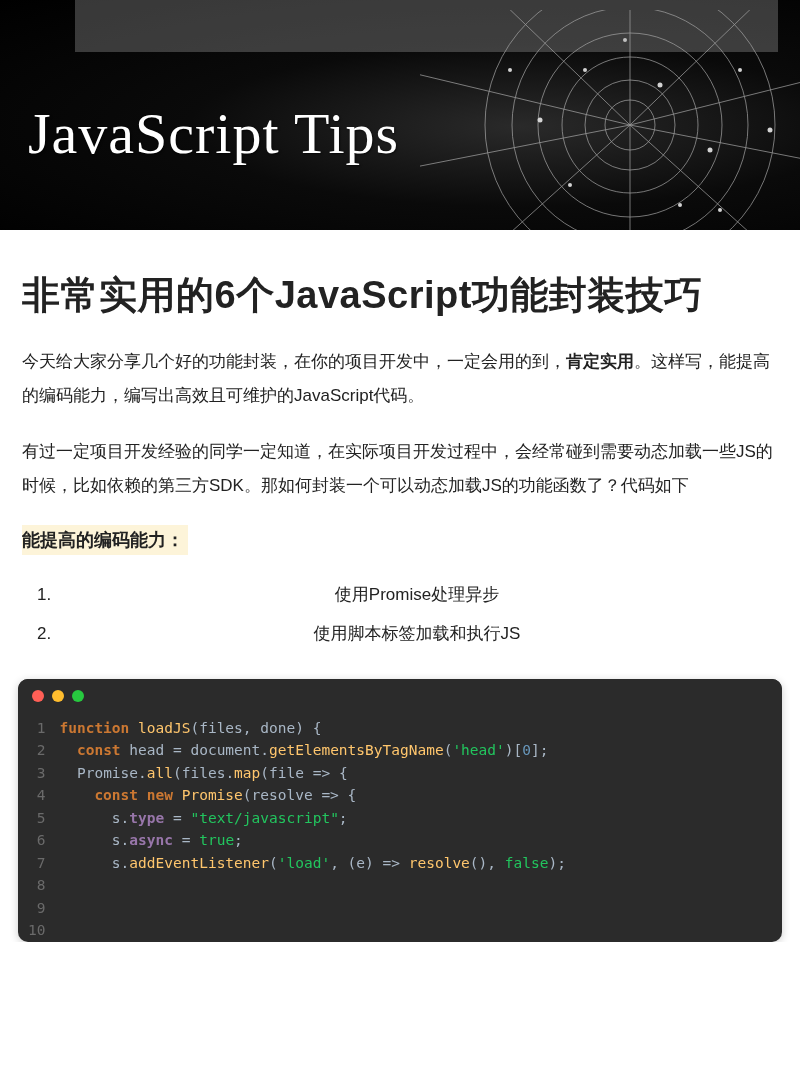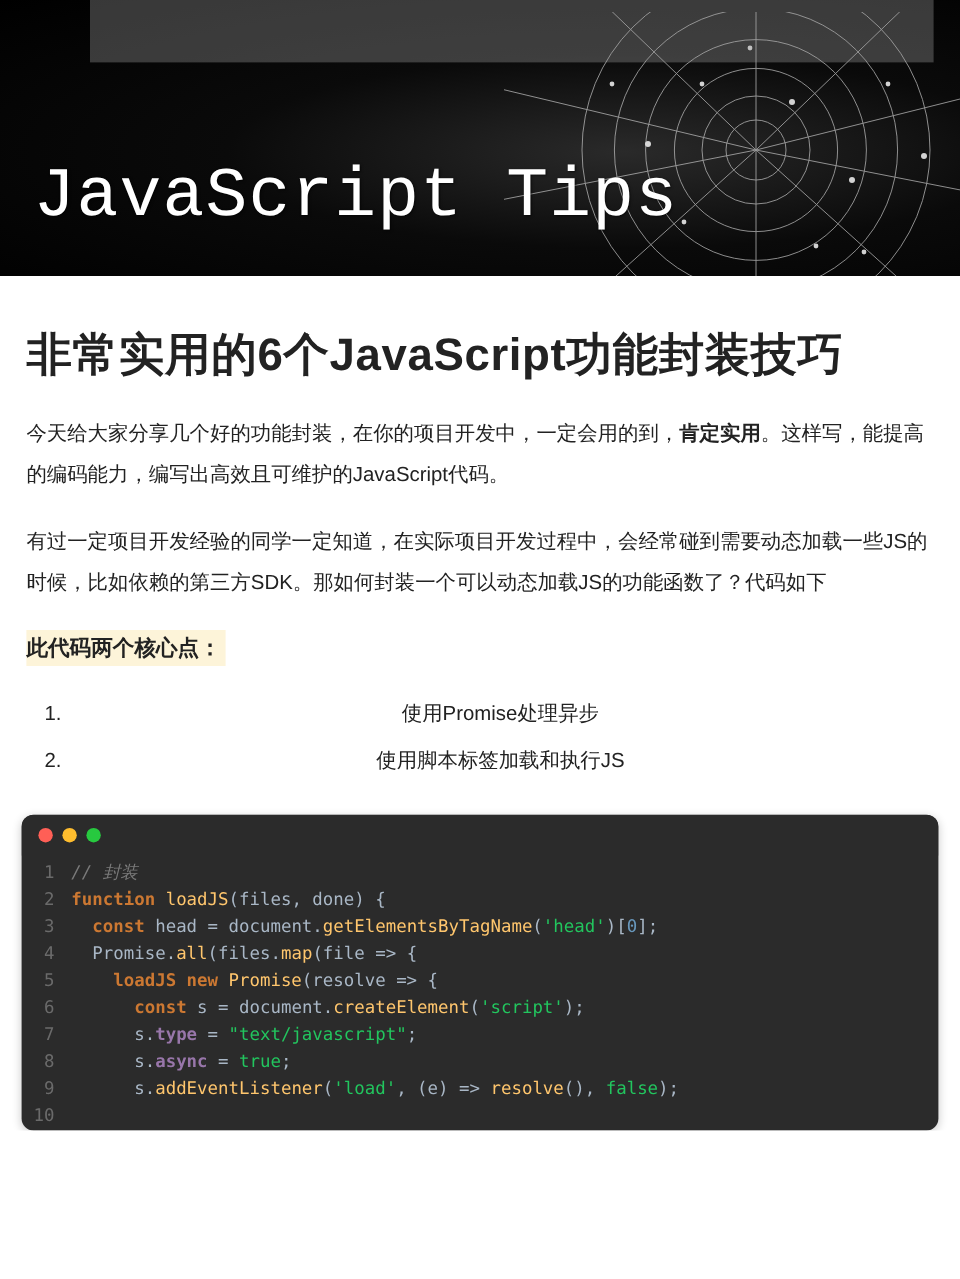--- a/index.html
+++ b/index.html
@@ -9,24 +9,23 @@
 .top-bar-overlay { position: absolute; top: 0; left: 75px; width: 703px; height: 52px; background: rgba(160,160,160,0.35); z-index: 2; }
 
 .hero {
   position: relative; width: 800px; height: 230px;
   background: radial-gradient(ellipse at 65% 55%, #2a2a2a 0%, #0a0a0a 45%, #000 100%);
   overflow: hidden; margin-top: -28px;
 }
 .hero svg.web { position: absolute; right: -40px; top: 10px; width: 420px; height: 230px; opacity: 0.9; }
 .hero-title {
   position: absolute; left: 28px; top: 100px;
-  font-family: Liberation Mono, monospace;
+  font-family: Liberation Serif, serif;
   font-size: 58px; color: #fff; font-weight: 400; letter-spacing: 1px;
   text-shadow: 1px 1px 2px rgba(0,0,0,0.6);
-  margin-top: 32px;
 }
 
 .content { padding: 28px 22px 0 22px; }
 .main-heading { font-size: 38px; font-weight: 700; margin: 12px 0 24px 0; letter-spacing: 0.5px; }
 .para { font-size: 17px; line-height: 2.0; margin-bottom: 22px; }
 .bold-inline { font-weight: 700; text-align: center; }
 
 .sub-heading { font-size: 20px; font-weight: 700; margin: 22px 0 18px 0; }
 .highlight-line { display: inline-block; font-size: 18px; font-weight: 700; background: #fdf4d9; padding: 3px 4px 3px 0; margin-bottom: 16px; }
 
@@ -104,21 +103,21 @@
 <div class="content">
   <h1 class="main-heading">非常实用的6个JavaScript功能封装技巧</h1>
 
   <p class="para">
     <span>今天给大家分享几个好的功能封装，在你的项目开发中，一定会用的到，</span><span class="bold-inline">肯定实用</span><span>。这样写，能提高的编码能力，编写出高效且可维护的JavaScript代码。</span>
   </p>
 
 
   <p class="para">有过一定项目开发经验的同学一定知道，在实际项目开发过程中，会经常碰到需要动态加载一些JS的时候，比如依赖的第三方SDK。那如何封装一个可以动态加载JS的功能函数了？代码如下</p>
 
-  <div><span class="highlight-line">此代码两个核心点：</span></div>
+  <div><span class="highlight-line">能提高的编码能力：</span></div>
 
   <ol class="ol">
     <li>使用Promise处理异步</li>
     <li>使用脚本标签加载和执行JS</li>
   </ol>
 </div>
 
 <div class="code-window">
   <div class="window-bar">
     <span class="dot r"></span>
@@ -132,24 +131,22 @@
         <div>3</div>
         <div>4</div>
         <div>5</div>
         <div>6</div>
         <div>7</div>
         <div>8</div>
         <div>9</div>
         <div>10</div>
       </div>
     <div class="code-lines" id="code-lines">
-        <div class="ln"><span class="c-comment">// 封装</span></div>
         <div class="ln"><span class="c-kw">function </span><span class="c-fn">loadJS</span><span class="c-punc">(</span><span class="c-var">files</span><span class="c-punc">, </span><span class="c-var">done</span><span class="c-punc">) {</span></div>
         <div class="ln"><span class="c-punc">  </span><span class="c-kw">const </span><span class="c-var">head</span><span class="c-op"> = </span><span class="c-var">document</span><span class="c-punc">.</span><span class="c-fn">getElementsByTagName</span><span class="c-punc">(</span><span class="c-str">'head'</span><span class="c-punc">)[</span><span class="c-num">0</span><span class="c-punc">];</span></div>
         <div class="ln"><span class="c-punc">  </span><span class="c-var">Promise</span><span class="c-punc">.</span><span class="c-fn">all</span><span class="c-punc">(</span><span class="c-var">files</span><span class="c-punc">.</span><span class="c-fn">map</span><span class="c-punc">(</span><span class="c-var">file</span><span class="c-punc"> =&gt; {</span></div>
-        <div class="ln"><span class="c-punc">    </span><span class="c-kw">loadJS new </span><span class="c-fn">Promise</span><span class="c-punc">(</span><span class="c-var">resolve</span><span class="c-punc"> =&gt; {</span></div>
-        <div class="ln"><span class="c-punc">      </span><span class="c-kw">const </span><span class="c-var">s</span><span class="c-op"> = </span><span class="c-var">document</span><span class="c-punc">.</span><span class="c-fn">createElement</span><span class="c-punc">(</span><span class="c-str">'script'</span><span class="c-punc">);</span></div>
+        <div class="ln"><span class="c-punc">    </span><span class="c-kw">const new </span><span class="c-fn">Promise</span><span class="c-punc">(</span><span class="c-var">resolve</span><span class="c-punc"> =&gt; {</span></div>
         <div class="ln"><span class="c-punc">      </span><span class="c-var">s</span><span class="c-punc">.</span><span class="c-prop">type</span><span class="c-op"> = </span><span class="c-str">"text/javascript"</span><span class="c-punc">;</span></div>
         <div class="ln"><span class="c-punc">      </span><span class="c-var">s</span><span class="c-punc">.</span><span class="c-prop">async</span><span class="c-op"> = </span><span class="c-bool">true</span><span class="c-punc">;</span></div>
         <div class="ln"><span class="c-punc">      </span><span class="c-var">s</span><span class="c-punc">.</span><span class="c-fn">addEventListener</span><span class="c-punc">(</span><span class="c-str">'load'</span><span class="c-punc">, (</span><span class="c-var">e</span><span class="c-punc">) =&gt; </span><span class="c-fn">resolve</span><span class="c-punc">(), </span><span class="c-bool">false</span><span class="c-punc">);</span></div>
       </div>
   </div>
 </div>
 
 </body></html>

